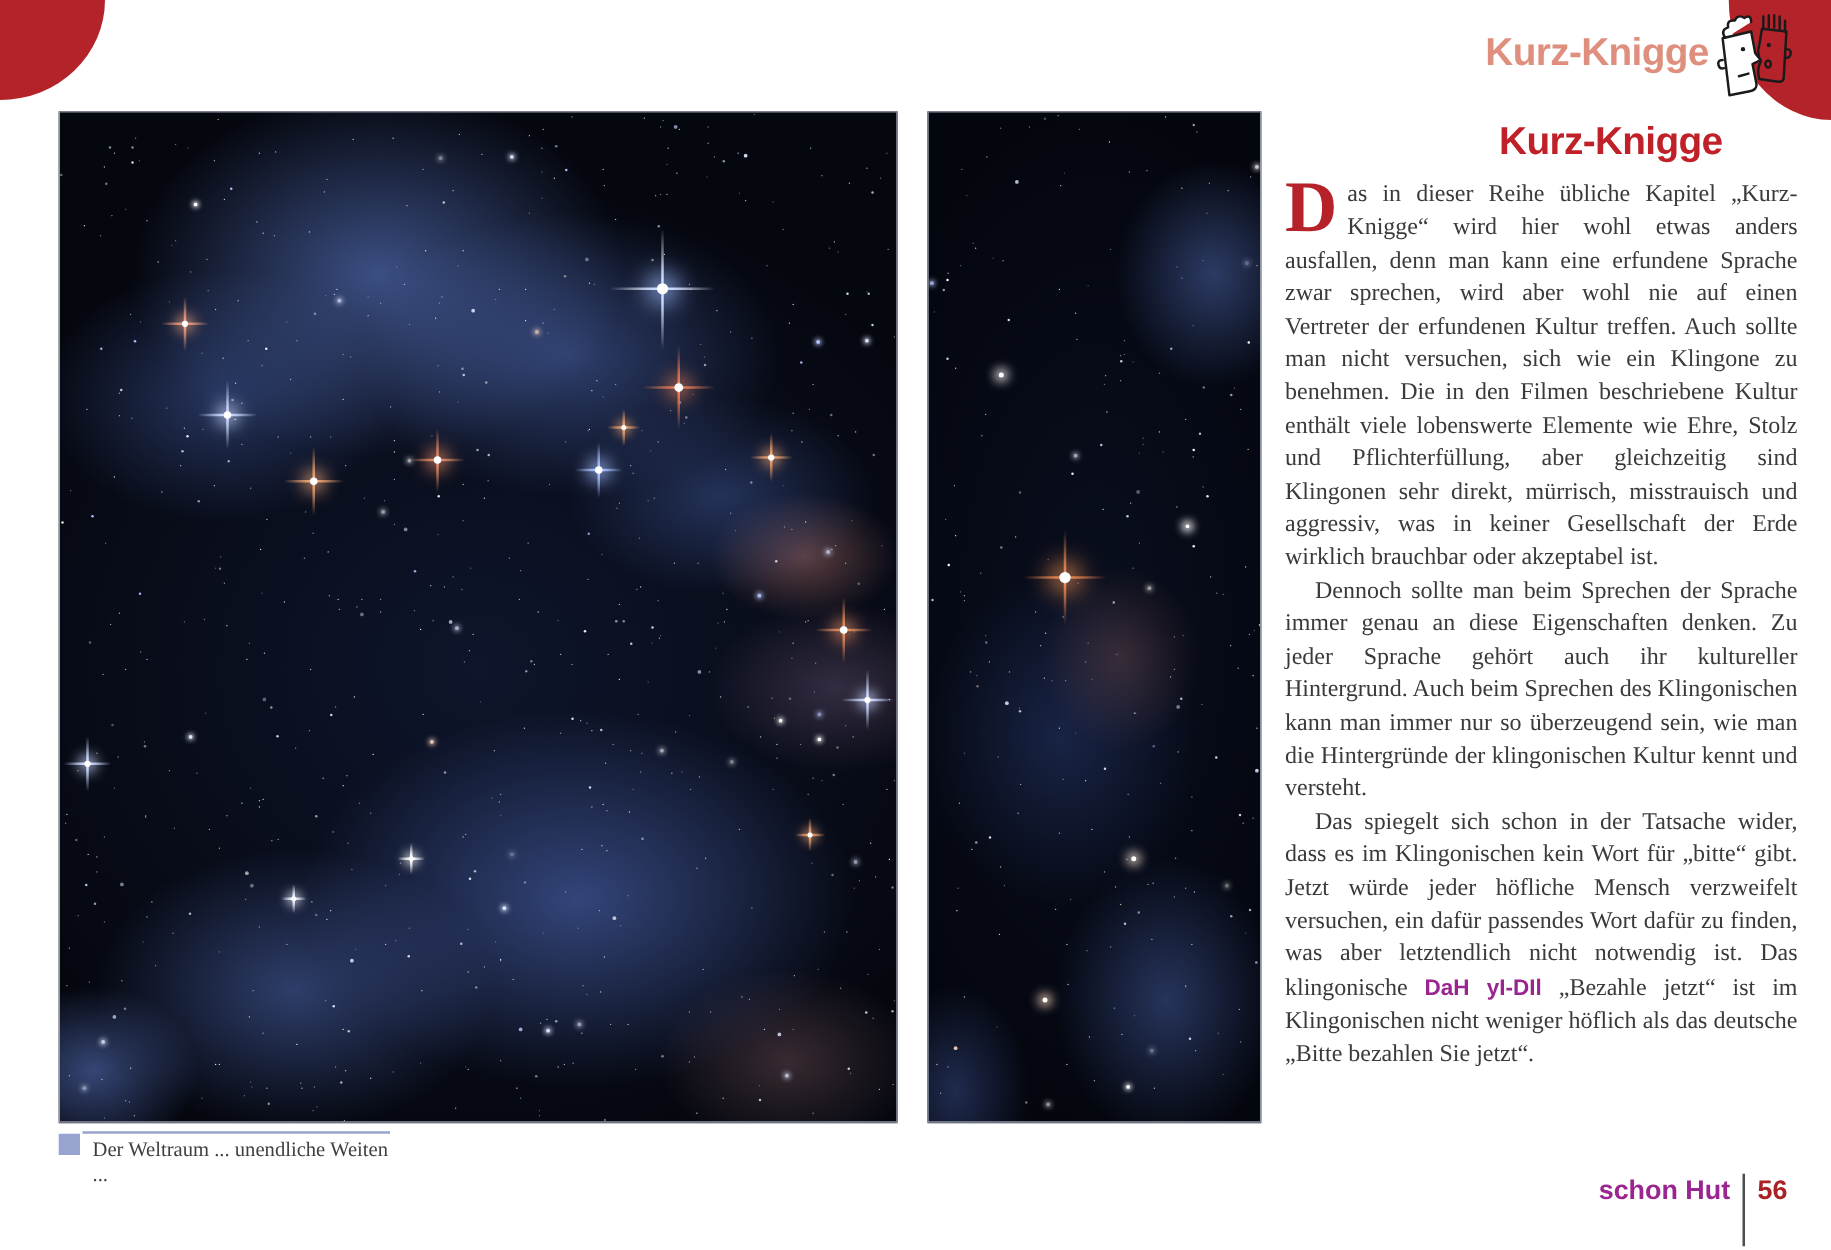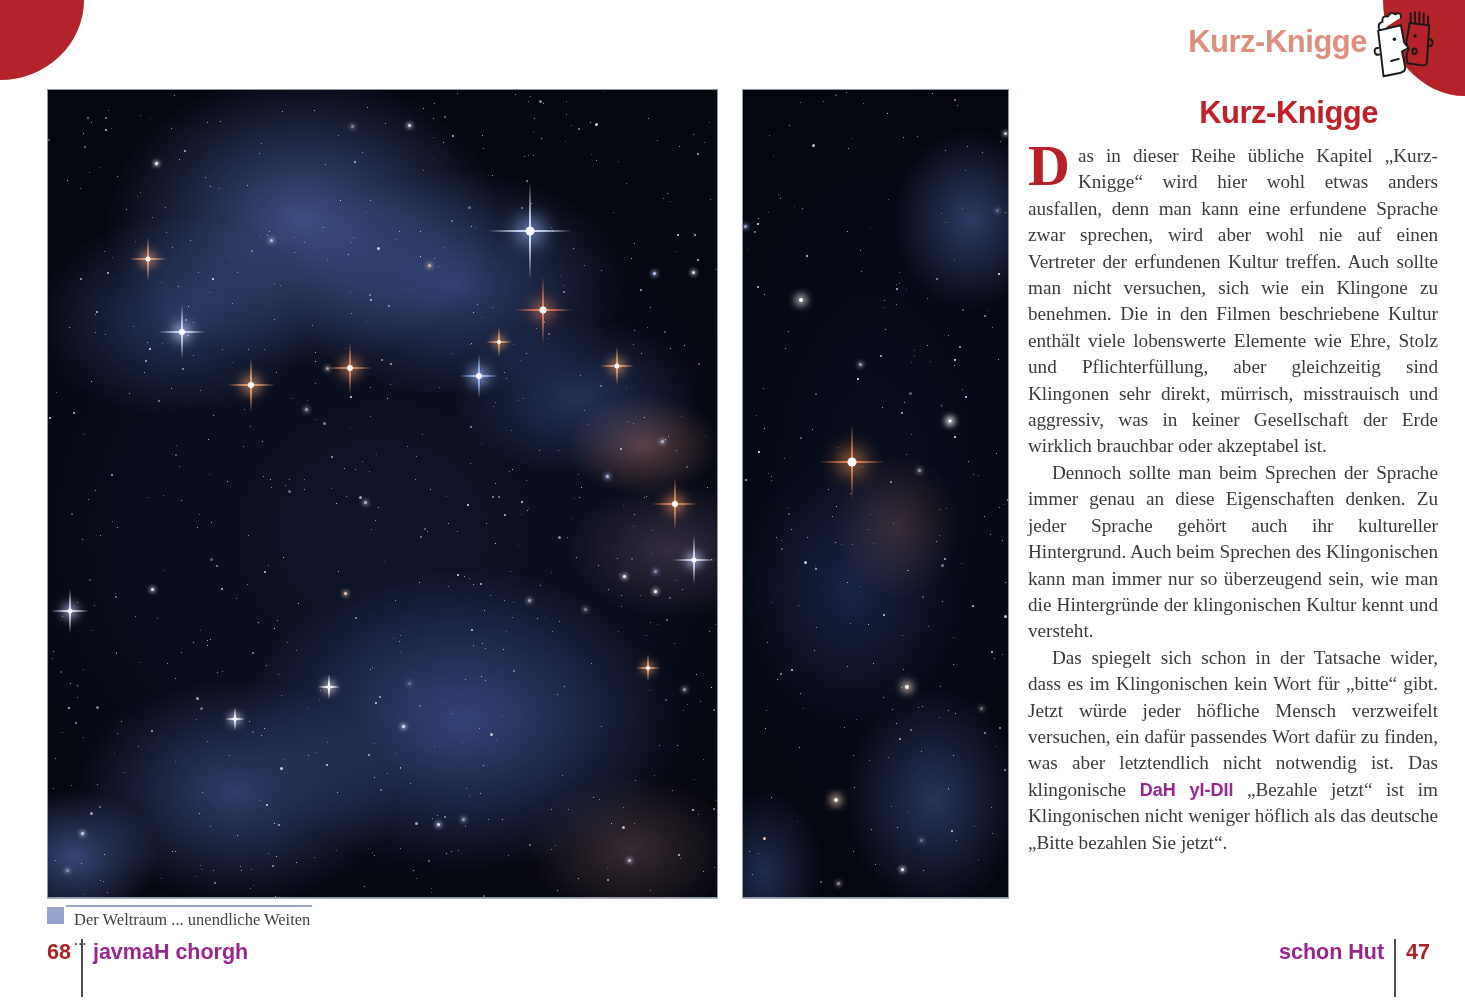--- a/index.html
+++ b/index.html
@@ -1087,25 +1087,20 @@
   </div>
 
   <div class="heading">Kurz-Knigge</div>
 
   <div class="article">
     <p><span class="dropcap">D</span><span>as in dieser Reihe übliche Kapitel „Kurz-Knigge“ wird hier wohl etwas anders ausfallen, denn man kann eine erfundene Sprache zwar sprechen, wird aber wohl nie auf einen Vertreter der erfundenen Kultur treffen. Auch sollte man nicht versuchen, sich wie ein Klingone zu benehmen. Die in den Filmen beschriebene Kultur enthält viele lobenswerte Elemente wie Ehre, Stolz und Pflichterfüllung, aber gleichzeitig sind Klingonen sehr direkt, mürrisch, misstrauisch und aggressiv, was in keiner Gesellschaft der Erde wirklich brauchbar oder akzeptabel ist.</span></p>
     <p class="indent">Dennoch sollte man beim Sprechen der Sprache immer genau an diese Eigenschaften denken. Zu jeder Sprache gehört auch ihr kultureller Hintergrund. Auch beim Sprechen des Klingonischen kann man immer nur so überzeugend sein, wie man die Hintergründe der klingonischen Kultur kennt und versteht.</p>
     <p class="indent"><span>Das spiegelt sich schon in der Tatsache wider, dass es im Klingonischen kein Wort für „bitte“ gibt. Jetzt würde jeder höfliche Mensch verzweifelt versuchen, ein dafür passendes Wort dafür zu finden, was aber letztendlich nicht notwendig ist. Das klingonische </span><span class="klingon">DaH yI-DIl</span><span> „Bezahle jetzt“ ist im Klingonischen nicht weniger höflich als das deutsche „Bitte bezahlen Sie jetzt“.</span></p>
   </div>
 
-  <div class="footer footer-left">
-    <span class="folio-number">68</span>
-    <span class="folio-divider"></span>
-    <span class="folio-text">javmaH chorgh</span>
-  </div>
 
   <div class="footer footer-right">
     <span class="folio-text">schon Hut</span>
     <span class="folio-divider"></span>
-    <span class="folio-number">47</span>
+    <span class="folio-number">56</span>
   </div>
 
 </div>
 
 </body></html>

